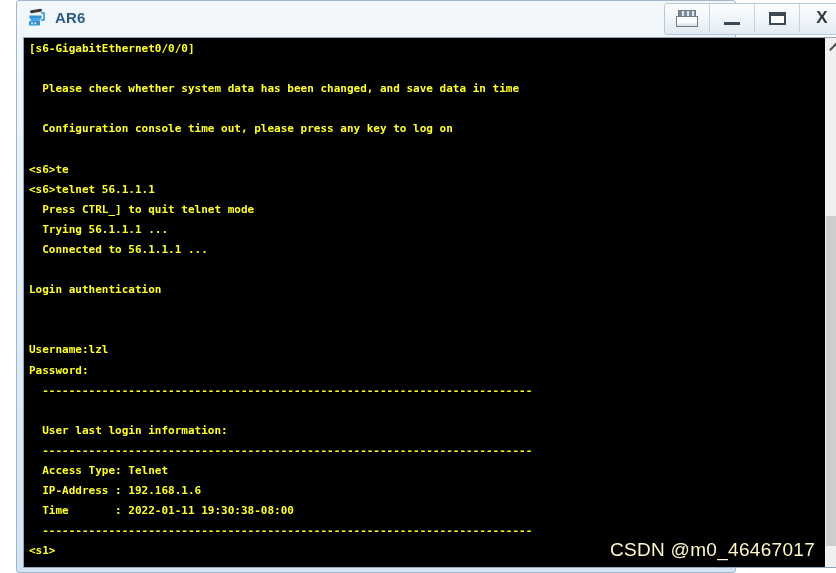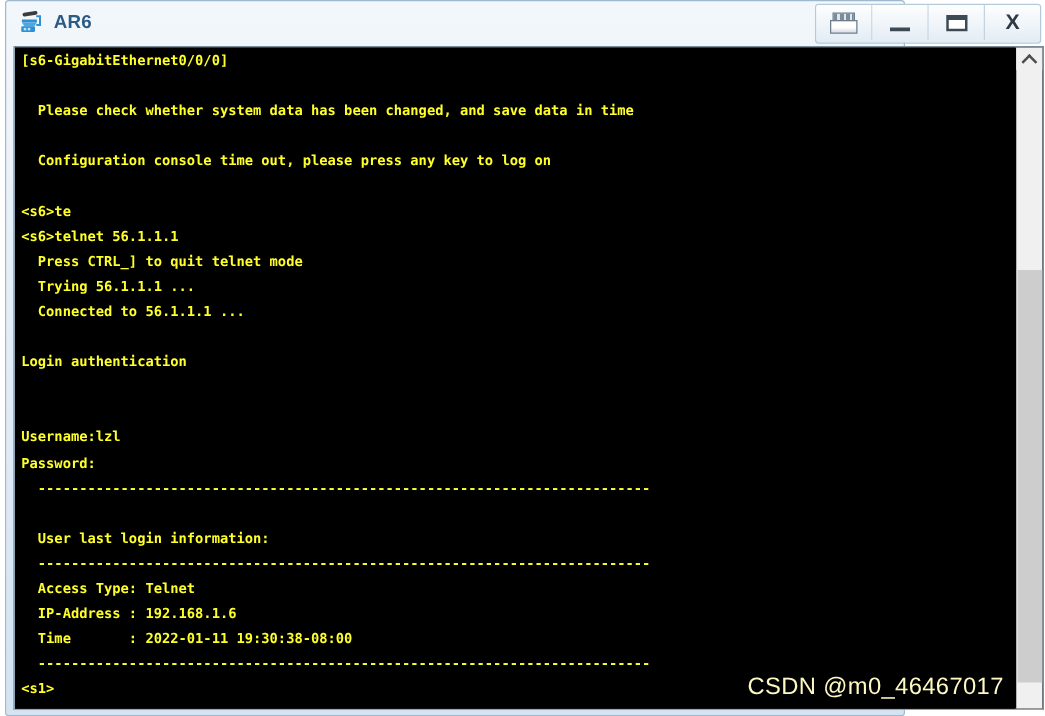--- a/index.html
+++ b/index.html
@@ -10,21 +10,21 @@
   body {
     width: 836px;
     height: 573px;
     overflow: hidden;
     font-family: "Liberation Sans", sans-serif;
   }
 
   
   #window {
     position: absolute;
-    left: 4px; top: 0;
+    left: 16px; top: 0;
     width: 720px;
     height: 573px;
     box-sizing: border-box;
     background: linear-gradient(to bottom, #f2f7fb 0%, #e4eef7 45%, #d3e3f2 100%);
     border: 1px solid #9fb8cd;
     border-radius: 3px;
   }
 
   
   #titlebar {

